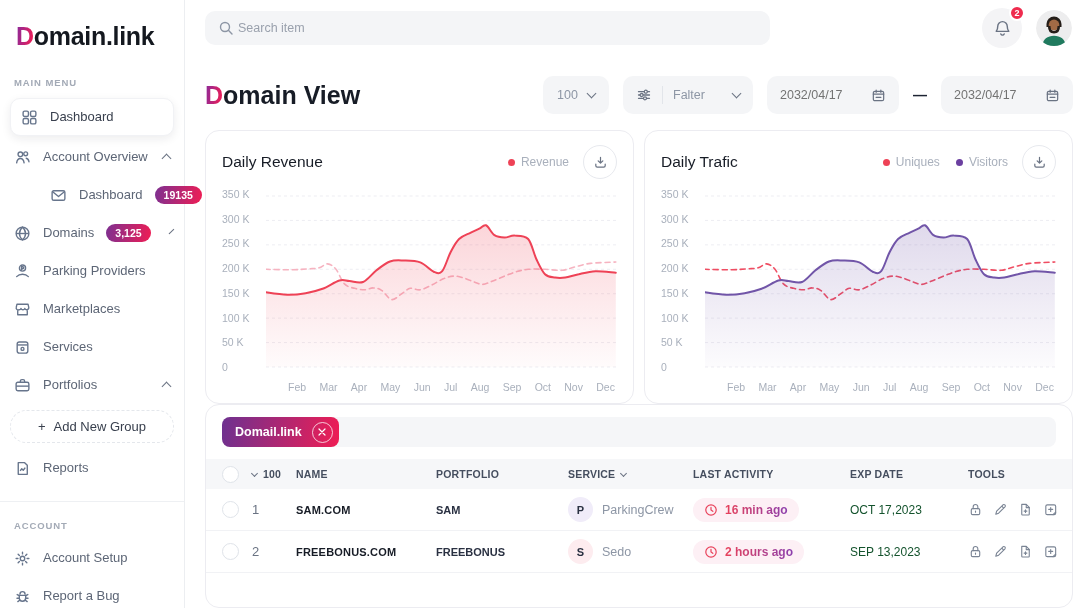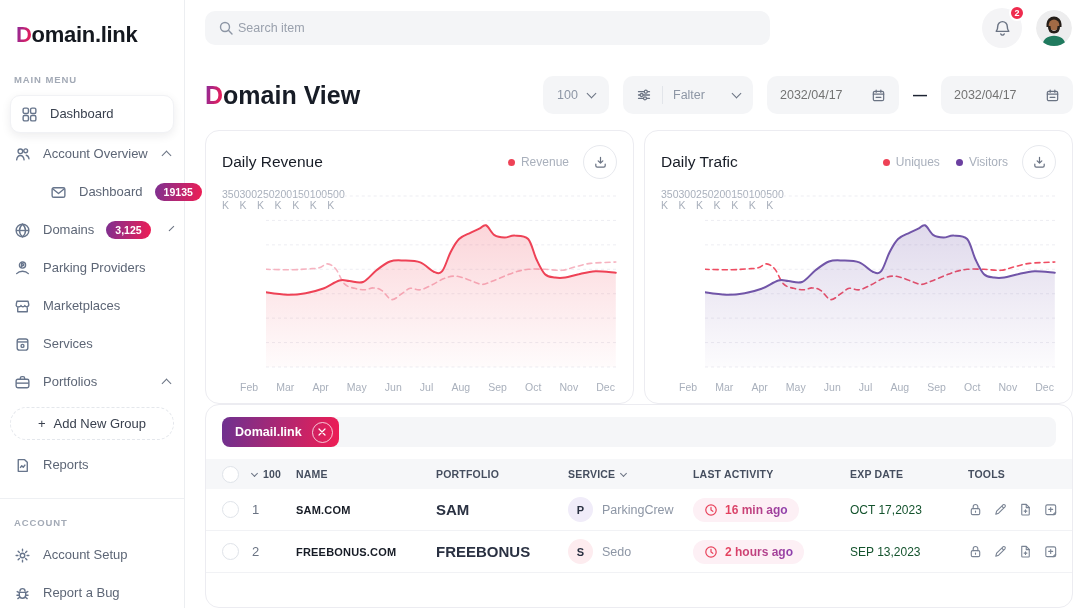--- a/index.html
+++ b/index.html
@@ -2,21 +2,21 @@
 <html><head>
 <meta charset="utf-8">
 <style>
   *{box-sizing:border-box;margin:0;padding:0}
   html,body{width:1088px;height:608px;overflow:hidden}
   body{font-family:"Liberation Sans",sans-serif;display:flex;background:#fff;color:#1d2433}
   svg{display:block}
 
   
   .sidebar{width:185px;min-width:185px;border-right:1px solid #eceef1;background:#fff;display:flex;flex-direction:column}
-  .logo{padding:22px 16px 8px;font-size:22px;font-weight:800;letter-spacing:-.3px;color:#14181f;white-space:nowrap}
+  .logo{padding:22px 16px 8px;font-size:25px;font-weight:800;letter-spacing:-.3px;color:#14181f;white-space:nowrap}
   .grad-text{background:linear-gradient(100deg,#8a2a9b 5%,#ef1d54 90%);-webkit-background-clip:text;background-clip:text;color:transparent}
   .menu-label{font-size:9.5px;font-weight:600;color:#a3aab6;letter-spacing:.9px;padding:18px 14px 8px}
   .side-item{display:flex;align-items:center;gap:12px;padding:10px 14px;font-size:13px;font-weight:500;color:#5d6676;cursor:pointer;line-height:18px}
   .side-item svg{flex:none;color:#67758c}
   .side-item.active{margin:2px 10px;padding:9px 10px;background:#fff;border:1px solid #f1f2f5;border-radius:10px;box-shadow:0 3px 10px rgba(20,25,40,.08);color:#39404e}
   .side-item.indent{padding-left:50px}
   .pill-badge{margin-left:auto;background:linear-gradient(100deg,#7d3091,#ef1d54);color:#fff;font-size:10.5px;font-weight:700;padding:3px 9px;border-radius:10px;line-height:12px}
   .chev{width:7px;height:7px;border-right:1.6px solid #6a7383;border-bottom:1.6px solid #6a7383;transform:rotate(45deg);margin-top:-3px}
   .chev.up{transform:rotate(-135deg);margin-top:3px}
   .chev.right-slot{margin-left:auto}
@@ -50,41 +50,41 @@
   .charts{display:flex;gap:10px}
   .card{border:1px solid #ececf1;border-radius:14px;background:#fff}
   .chart-card{flex:1;height:274px;padding:14px 16px 10px}
   .chart-head{display:flex;align-items:center;margin-bottom:8px}
   .chart-title{font-size:15.5px;font-weight:400;color:#171c26;margin-right:auto}
   .legend{display:flex;align-items:center;gap:16px;margin-right:14px}
   .legend-item{display:flex;align-items:center;gap:6px;font-size:12px;color:#a9b0bc}
   .legend-dot{width:7px;height:7px;border-radius:50%}
   .dl-btn{width:34px;height:34px;border:1px solid #e7e9ee;border-radius:50%;display:flex;align-items:center;justify-content:center;color:#6a7383;background:#fff;cursor:pointer}
   .chart-body{display:flex;gap:4px}
-  .ylabels{width:40px;height:186px;display:flex;flex-direction:row;font-size:10.5px;color:#a9b0bc;padding-top:2px}
+  .ylabels{width:40px;height:186px;display:flex;flex-direction:column;justify-content:space-between;font-size:10.5px;color:#a9b0bc;padding-top:2px}
   .ylabels span{line-height:11px}
   .plot{flex:1}
   svg.chart{width:100%;height:186px}
   .gridline{stroke:#ededf2;stroke-width:1;stroke-dasharray:3 3}
-  .xlabels{display:flex;justify-content:space-between;margin-left:16px;padding:8px 2px 0;font-size:10.5px;color:#a9b0bc}
+  .xlabels{display:flex;justify-content:space-between;margin-left:64px;padding:8px 2px 0;font-size:10.5px;color:#a9b0bc}
 
   
   .table-card{flex:1;display:flex;flex-direction:column;overflow:hidden}
   .table-toolbar{margin:12px 16px;height:30px;background:#f5f6f8;border-radius:8px;display:flex;align-items:center}
   .tag{height:30px;border-radius:8px;background:linear-gradient(100deg,#6d3190,#ef1d54);display:flex;align-items:center;gap:10px;padding:0 6px 0 13px;color:#fff;font-size:12.5px;font-weight:600;cursor:pointer}
   .tag-x{width:21px;height:21px;border:1px solid rgba(255,255,255,.75);border-radius:50%;display:flex;align-items:center;justify-content:center;color:#fff}
   .thead,.trow{display:grid;grid-template-columns:30px 44px 140px 132px 125px 157px 118px 1fr;align-items:center;padding:0 12px 0 16px}
   .thead{height:30px;background:#f6f7f9;font-size:10.5px;font-weight:700;color:#454e5f;letter-spacing:.2px}
   .th{display:flex;align-items:center;gap:6px}
   .th .chev{width:5px;height:5px;margin-top:-2px}
   .trow{height:42px;border-bottom:1px solid #f1f2f5}
   .cb{width:17px;height:17px;border:1.5px solid #dfe3e9;border-radius:50%;background:#fff;cursor:pointer}
   .num{font-size:13px;color:#6a7383}
   .cell-name{font-size:11px;font-weight:700;color:#171c26;letter-spacing:.2px}
-  .cell-portfolio{font-size:15px;font-weight:600;color:#2a3142}
+  .cell-portfolio{font-size:11px;font-weight:600;color:#2a3142}
   .service{display:flex;align-items:center;gap:9px;font-size:12.5px;color:#8d96a5}
   .sletter{width:25px;height:25px;border-radius:50%;display:flex;align-items:center;justify-content:center;font-size:11px;font-weight:700;color:#2a3142}
   .activity{display:inline-flex;align-items:center;gap:7px;background:#fdf0f5;border-radius:14px;padding:5px 11px;font-size:12px;font-weight:600;justify-self:start}
   .activity svg{color:#e8415a}
   .grad-pill-text{background:linear-gradient(90deg,#e8415a,#8b3fae);-webkit-background-clip:text;background-clip:text;color:transparent}
   .exp{font-size:12px;color:#14532d}
   .tools{display:flex;gap:10px;color:#7a8494}
   .tools span{cursor:pointer;display:flex}
 </style>
 </head>

